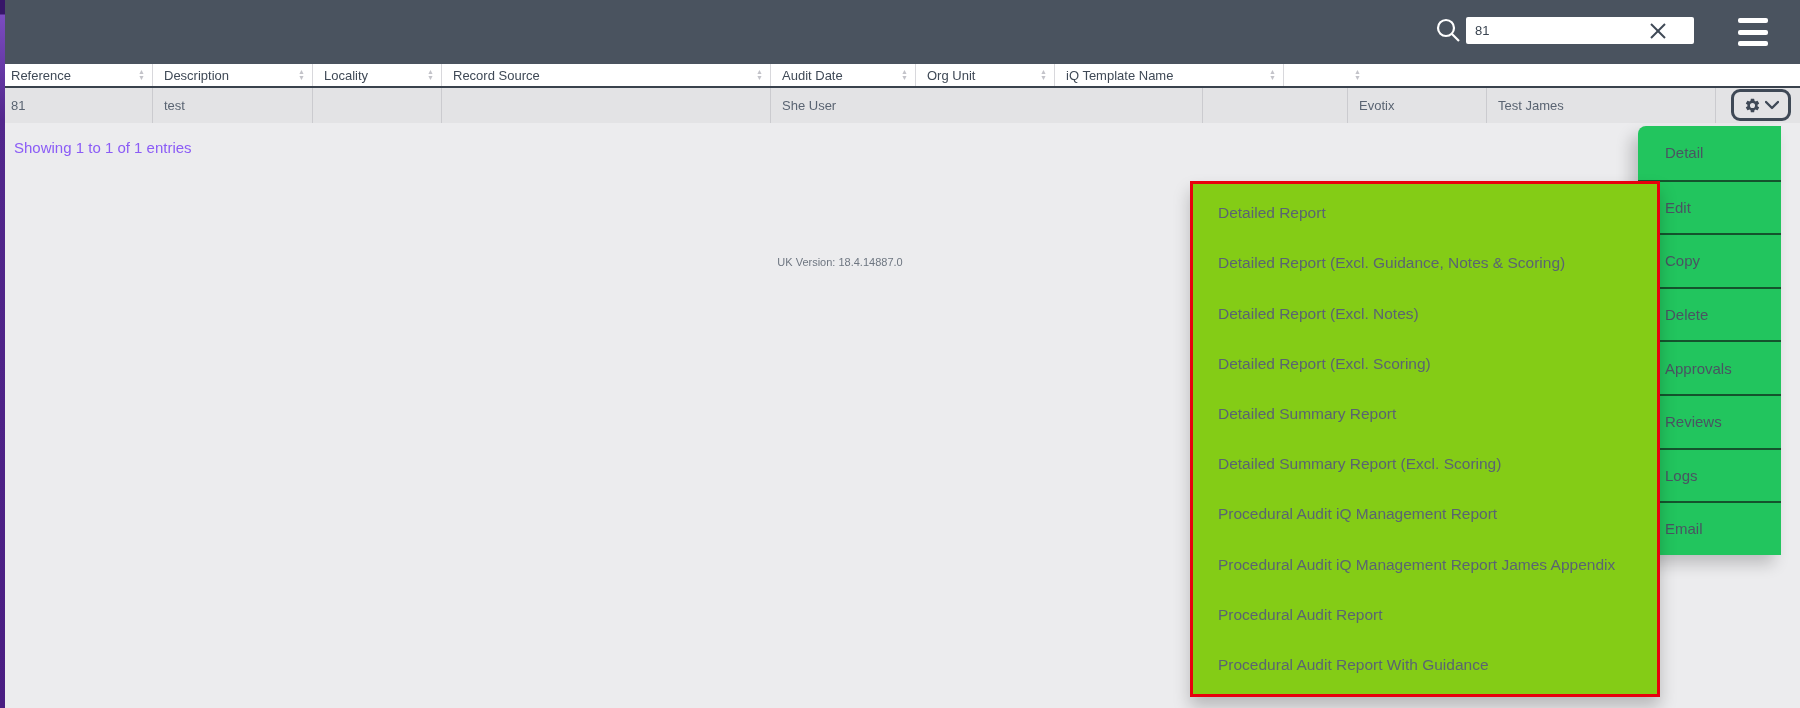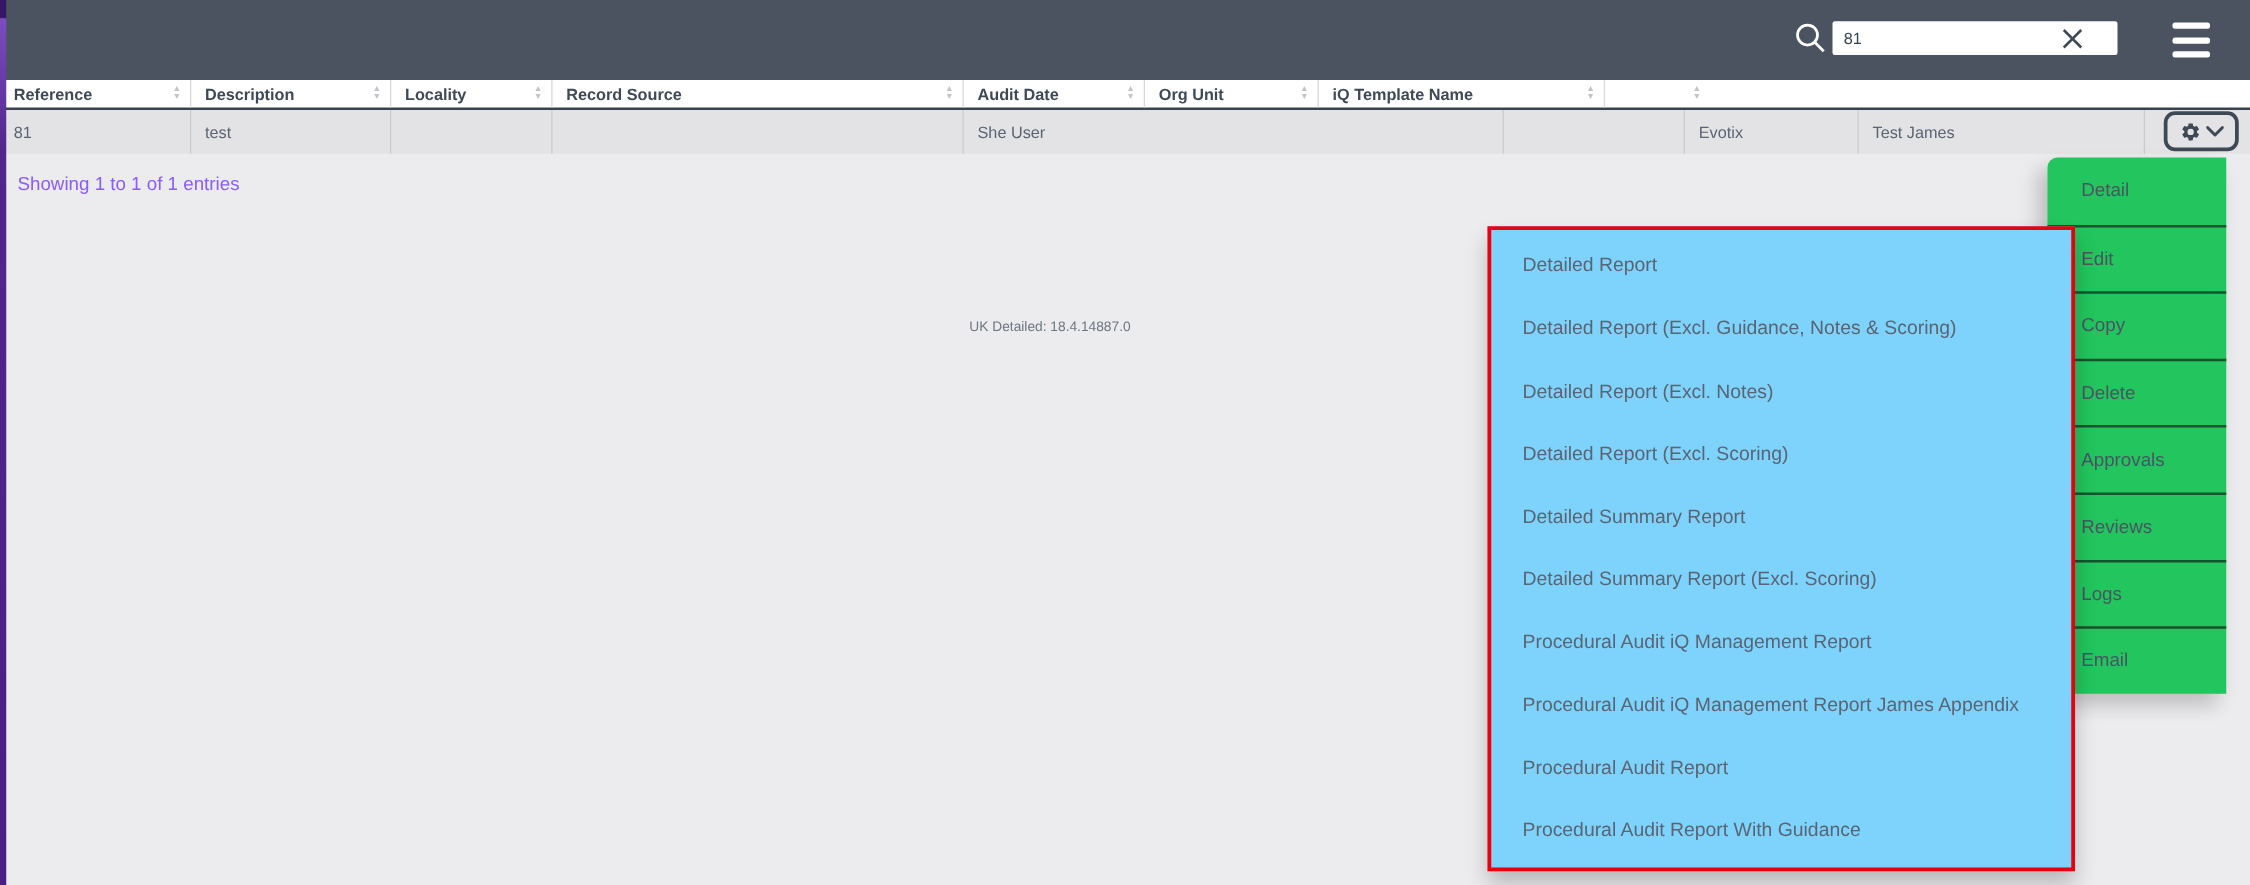--- a/index.html
+++ b/index.html
@@ -22,21 +22,21 @@
   .hamburger { position:absolute; left:1738px; top:18px; width:30px; height:28px;
     display:flex; flex-direction:column; justify-content:space-between; cursor:pointer; }
   .hamburger div { height:5px; background:#ffffff; border-radius:2px; }
 
   
   .grid { position:absolute; left:0; top:64px; width:1800px; z-index:3; }
   .hrow { display:flex; width:1800px; height:24px; background:#ffffff;
     border-bottom:2px solid #39424d; }
   .hcell { display:flex; align-items:center; justify-content:space-between;
     padding:0 4px 0 11px; border-right:1px solid #d8d8dc;
-    font-size:13px; font-weight:bold; color:#3f4956; white-space:nowrap; overflow:hidden; }
+    font-size:13px; font-weight:normal; color:#3f4956; white-space:nowrap; overflow:hidden; }
   .sort { display:flex; flex-direction:column; align-items:center; line-height:6px;
     font-size:7px; color:#c3c3c9; flex:0 0 auto; padding-right:3px; }
   .drow { display:flex; width:1800px; height:35px; background:#e3e3e5; }
   .dcell { display:flex; align-items:center; padding:0 4px 0 11px;
     border-right:1px solid #cbcbcf; font-size:13px; color:#5a6472;
     white-space:nowrap; overflow:hidden; position:relative; }
   .c0{width:153px}.c1{width:160px}.c2{width:129px}.c3{width:329px}
   .c4{width:432px}.c5{width:145px}.c6{width:139px}.c7{width:229px}
   .c8{width:84px; border-right:none; justify-content:flex-end;}
 
@@ -54,21 +54,21 @@
     box-shadow:-7px 9px 16px rgba(0,0,0,0.20); }
   .row-menu .mi { height:53.6px; display:flex; align-items:center; padding-left:27px;
     font-size:15px; color:#4a5462; border-top:2px solid #14532d; cursor:pointer;
     white-space:nowrap; }
   .row-menu .mi:first-child { border-top:none; }
   .row-menu .mi.selected { border:3px solid #3d4656; font-weight:bold;
     background:#f4f4f6; padding-left:24px; }
 
   
   .reports-panel { position:absolute; left:1190px; top:181px; width:470px; height:516px;
-    background:#7dd3fc; border:3px solid #e8000d; z-index:6;
+    background:#84cc16; border:3px solid #e8000d; z-index:6;
     box-shadow:0 10px 16px rgba(0,0,0,0.22); display:flex; flex-direction:column;
     justify-content:space-around; padding:4px 0; }
   .reports-panel .ri { display:flex; align-items:center; padding-left:25px;
     font-size:15.5px; color:#5a6472; cursor:pointer; white-space:nowrap; height:51px; }
 
   svg { display:block; }
 </style>
 </head>
 <body>
 
@@ -175,21 +175,21 @@
           <svg width="14" height="10" viewBox="0 0 14 10">
             <polyline points="1,2 7,8 13,2" fill="none" stroke="#3f4956" stroke-width="2.4" stroke-linecap="round" stroke-linejoin="round"></polyline>
           </svg>
         </span>
       </button>
     </div>
   </div>
 </div>
 
 <div class="summary">Showing 1 to 1 of 1 entries</div>
-<div class="version">UK Detailed: 18.4.14887.0</div>
+<div class="version">UK Version: 18.4.14887.0</div>
 
 <div class="row-menu">
   <div class="mi">Detail</div>
   <div class="mi">Edit</div>
   <div class="mi">Copy</div>
   <div class="mi">Delete</div>
   <div class="mi">Approvals</div>
   <div class="mi">Reviews</div>
   <div class="mi">Logs</div>
   <div class="mi">Email</div>

